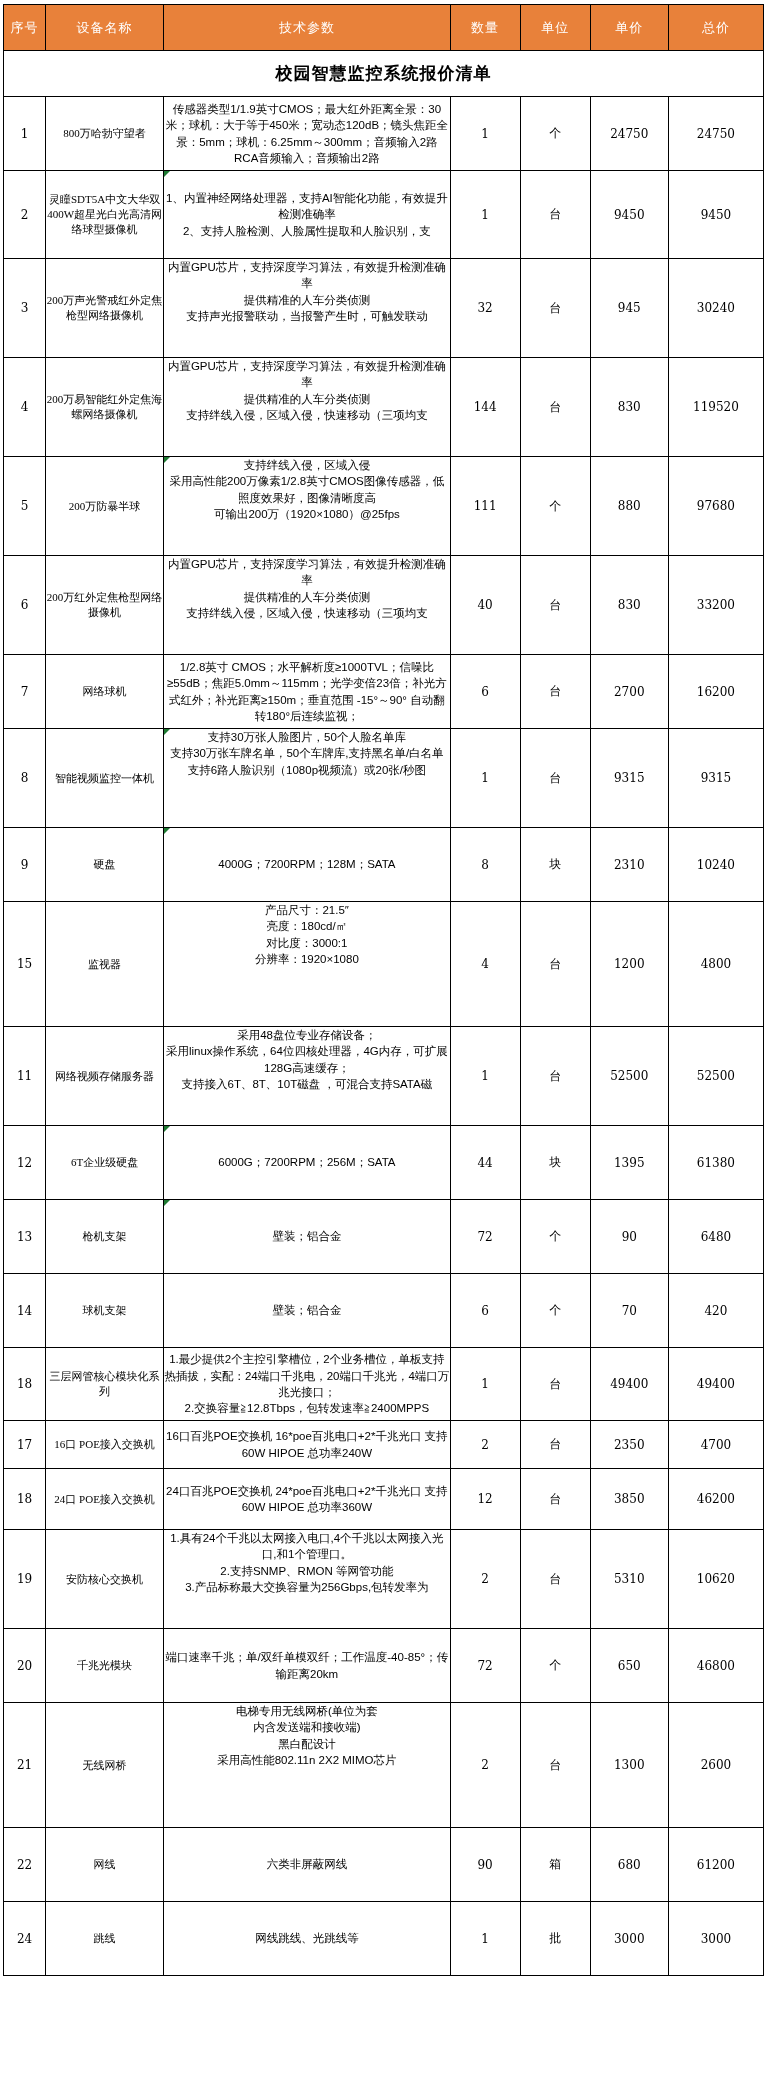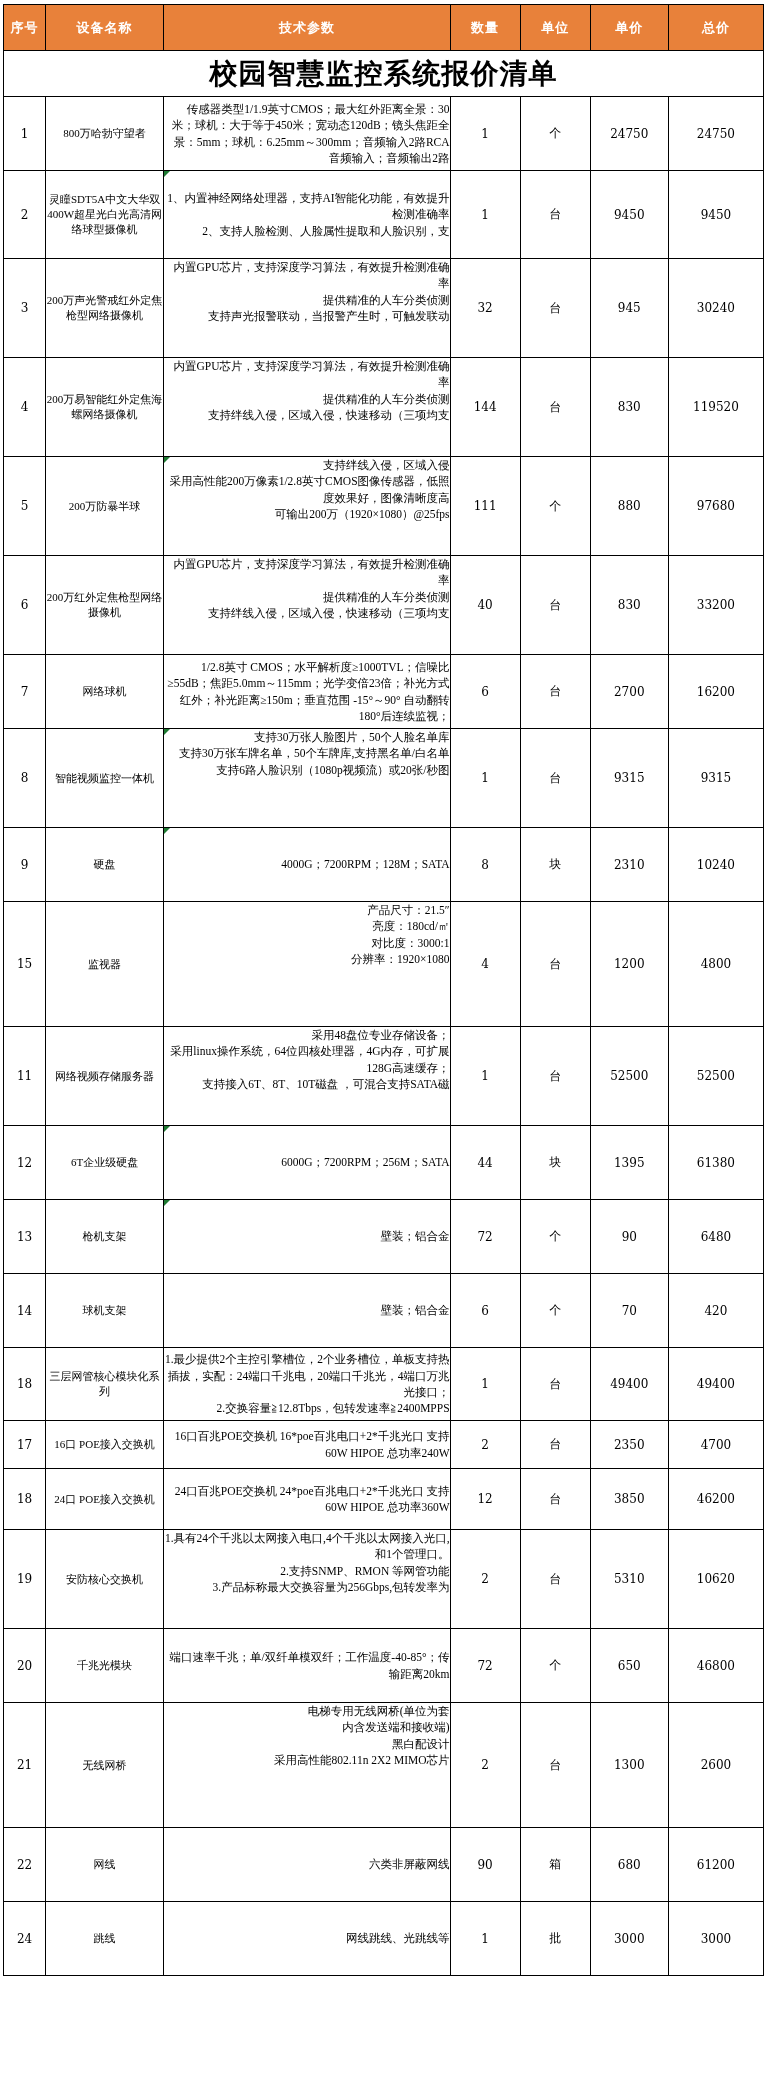--- a/index.html
+++ b/index.html
@@ -31,32 +31,32 @@
     border: 1px solid #000;
     padding: 0;
     vertical-align: middle;
   }
 
   
   .title-cell {
     height: 46px;
     text-align: center;
     vertical-align: middle;
-    font-size: 28px;
+    font-size: 17px;
     font-weight: bold;
     letter-spacing: 1px;
     font-family: "DejaVu Serif", "Liberation Serif", serif;
     background: #ffffff;
   }
 
   
   thead th {
     background: #E8813A;
     color: #ffffff;
-    font-weight: bold;
+    font-weight: normal;
     font-size: 13px;
     height: 46px;
     text-align: center;
     vertical-align: middle;
     letter-spacing: 1px;
     font-family: "DejaVu Serif", "Liberation Serif", serif;
   }
 
   
   col.c-idx   { width: 42px;  }
@@ -75,27 +75,27 @@
   }
   td.name {
     text-align: center;
     font-size: 11px;
     padding: 2px 3px;
     line-height: 1.35;
     font-family: Liberation Serif, serif;
     margin-left: 36px;
   }
   td.spec {
-    text-align: right;
+    text-align: center;
     font-size: 11.5px;
     padding: 2px 2px 2px 3px;
     line-height: 1.42;
     white-space: pre-line;
     overflow: hidden;
-    font-family: Liberation Serif, serif;
+    font-family: Liberation Sans, sans-serif;
   }
   td.spec.vtop { vertical-align: top; }
 
   
   td.spec { position: relative; }
   td.spec.flag::before {
     content: "";
     position: absolute;
     top: 0; left: 0;
     border-top: 6px solid #1e7a32;

